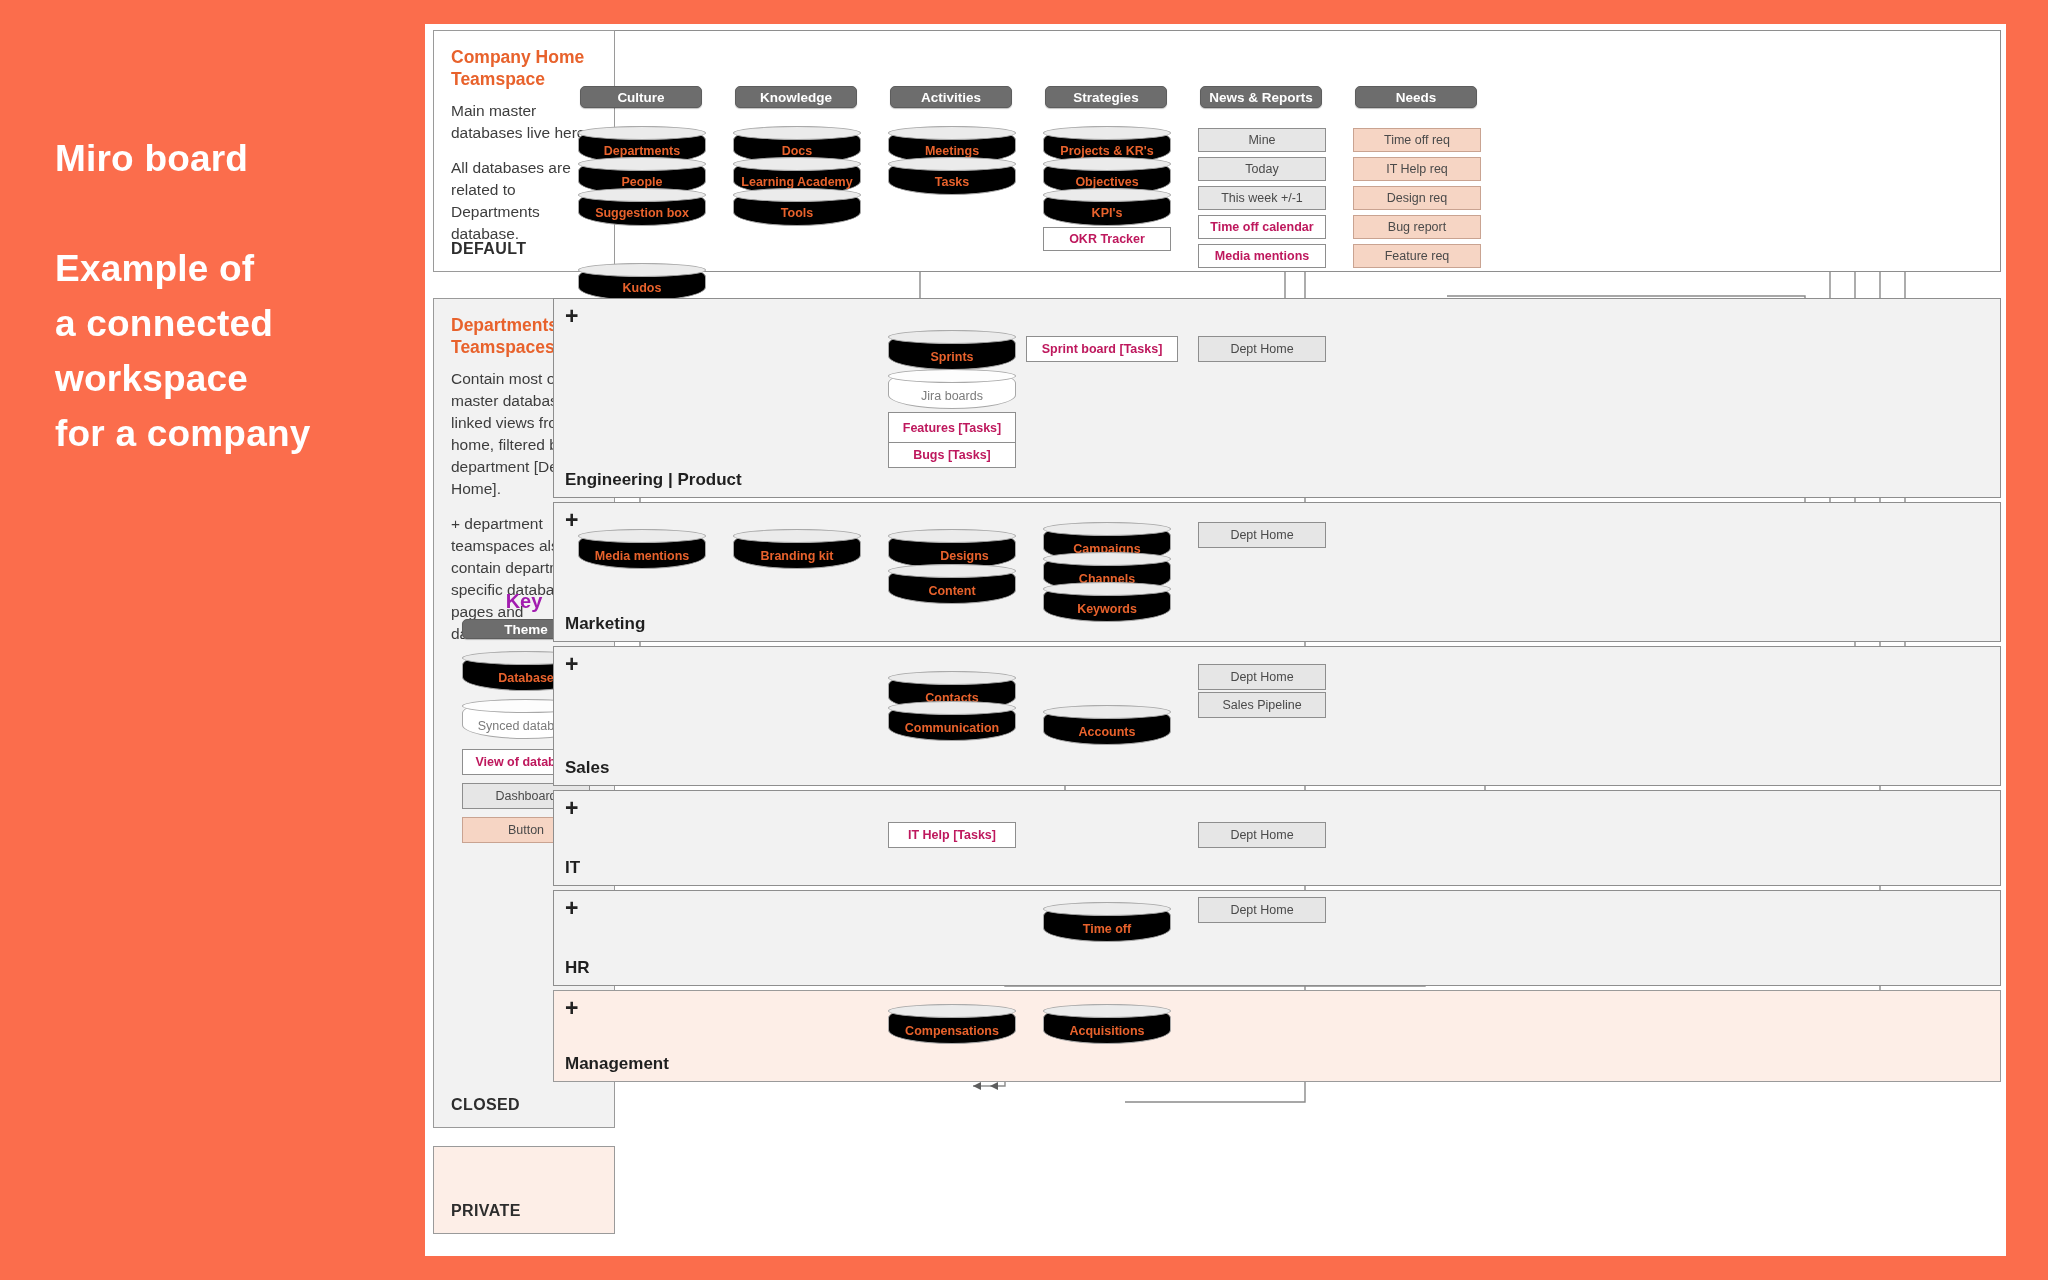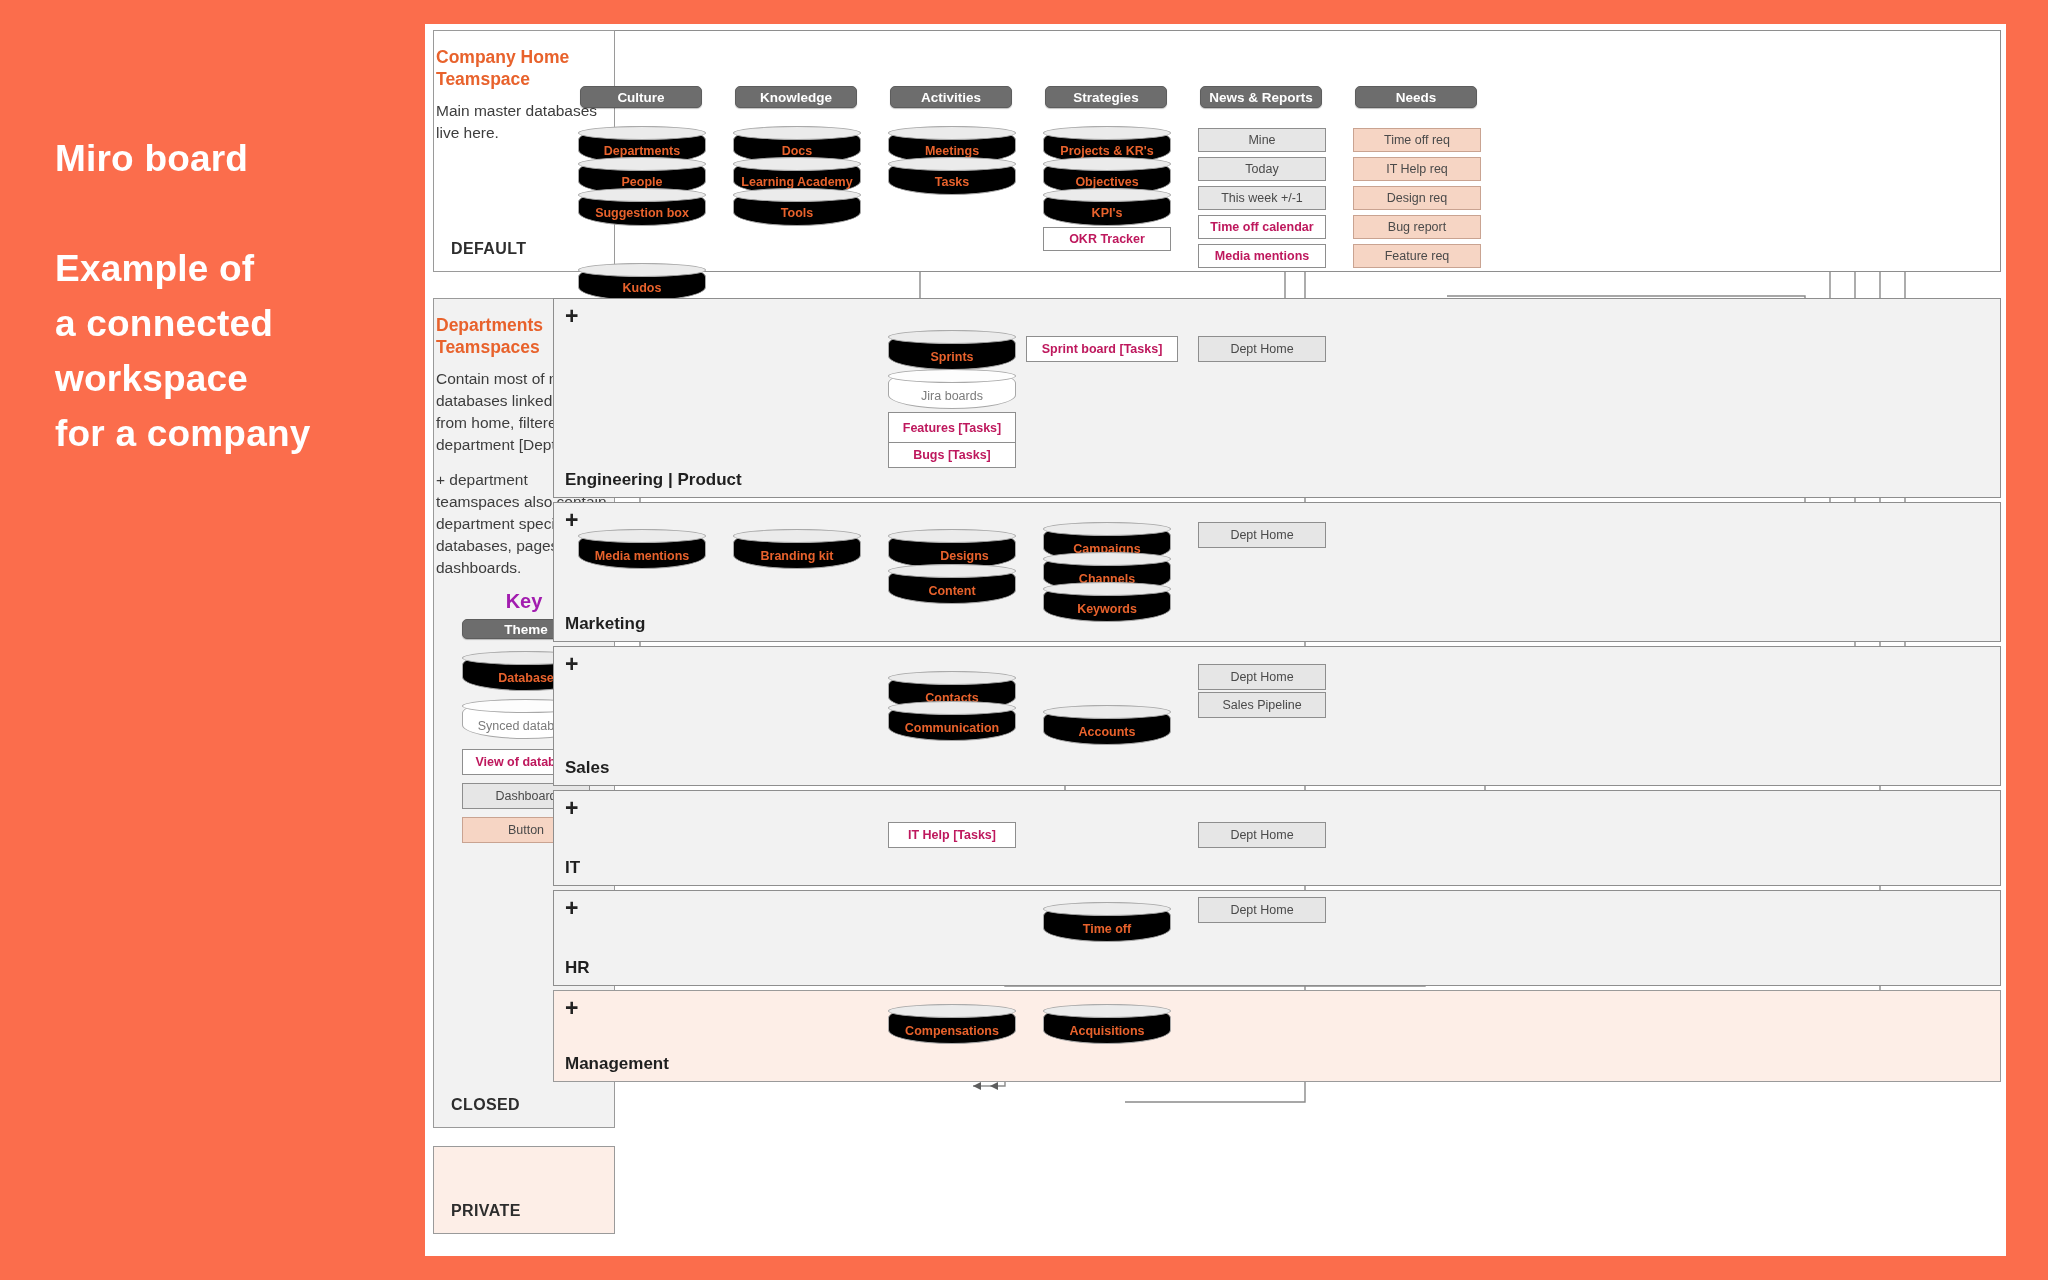--- a/index.html
+++ b/index.html
@@ -22,21 +22,21 @@
   }
   
   #board{
     position:absolute;left:425px;top:24px;width:1581px;height:1232px;
     background:#ffffff;
   }
   #svg-links{position:absolute;left:0;top:0;width:1581px;height:1232px;pointer-events:none;}
   .sidecard{
     position:absolute;box-sizing:border-box;
     border:1.5px solid #9a9a9a;background:#f2f2f2;
-    padding:16px 2px;
+    padding:16px 17px;
   }
   .sidecard.white{background:#ffffff;}
   .sidecard.pinkbg{background:#fdeee7;}
   .card-title{
     color:#e8622c;font-weight:bold;font-size:17.5px;line-height:1.25;margin-bottom:9px;
   }
   .card-para{
     color:#3d3d3d;font-size:15.5px;line-height:1.42;margin-bottom:13px;
   }
   .card-foot{
@@ -172,20 +172,21 @@
       <path d="M495,544 L495,536"></path>
     </g>
   </svg>
 
   <div class="region plain" style="left:128px;top:6px;width:1448px;height:242px;"></div>
 
   <div class="sidecard white" style="left:8px;top:6px;width:182px;height:242px;">
     <div class="card-title" style="white-space:pre-line">Company Home
 Teamspace</div>
     <div class="card-para">Main master databases live here.</div>
+    <div class="card-para">All databases are related to Departments database.</div>
     <div class="card-foot">DEFAULT</div>
   </div>
 
   <div class="sidecard" style="left:8px;top:274px;width:182px;height:830px;">
     <div class="card-title" style="white-space:pre-line">Departments
 Teamspaces</div>
     <div class="card-para">Contain most of master databases linked views from home, filtered by department [Dept Home].</div>
     <div class="card-para">+ department teamspaces also contain department specific databases, pages and dashboards.</div>
 
     <div class="key-head" style="top:291px">Key</div>

